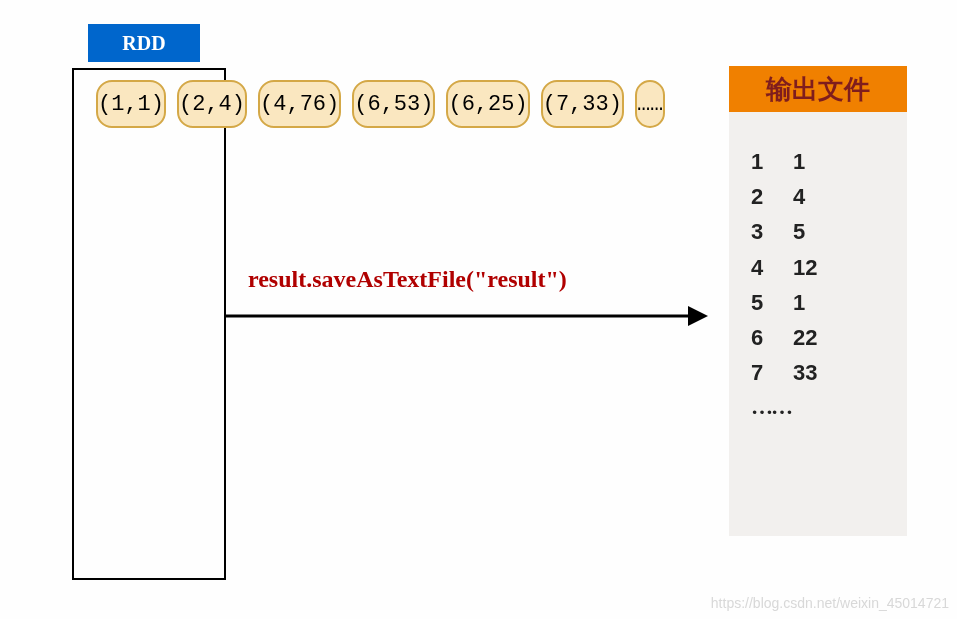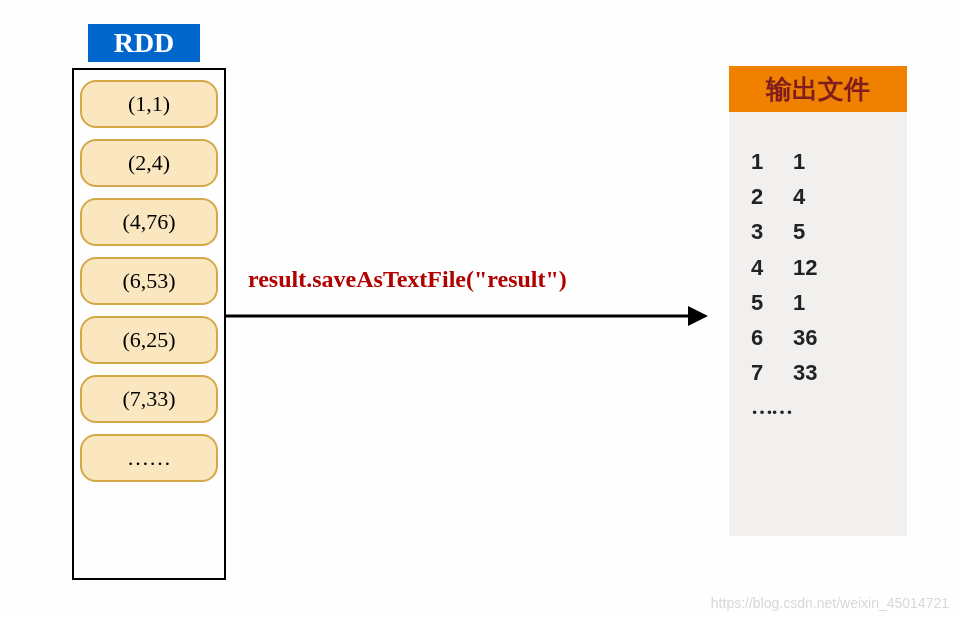--- a/index.html
+++ b/index.html
@@ -12,36 +12,37 @@
     }
     .rdd-header {
       position: absolute;
       left: 88px;
       top: 24px;
       width: 112px;
       height: 38px;
       background: #0066cc;
       color: #fff;
       font-weight: bold;
-      font-size: 28px;
+      font-size: 20px;
       display: flex;
       align-items: center;
       justify-content: center;
     }
     .rdd-container {
       position: absolute;
       left: 72px;
       top: 68px;
       width: 154px;
       height: 512px;
       border: 2.5px solid #000;
-      padding: 10px 6px;
+      padding: 10px 22px;
       display: flex;
-      flex-direction: column;
+      flex-direction: row;
       gap: 11px;
+      font-family: Liberation Mono, monospace;
     }
     .rdd-item {
       width: 100%;
       height: 48px;
       background: #fae7c0;
       border: 2px solid #d4a847;
       border-radius: 16px;
       display: flex;
       align-items: center;
       justify-content: center;
@@ -154,21 +155,21 @@
   <div class="output-row">
     <span class="col1">4</span>
     <span class="col2">12</span>
   </div>
   <div class="output-row">
     <span class="col1">5</span>
     <span class="col2">1</span>
   </div>
   <div class="output-row">
     <span class="col1">6</span>
-    <span class="col2">36</span>
+    <span class="col2">22</span>
   </div>
   <div class="output-row">
     <span class="col1">7</span>
     <span class="col2">33</span>
   </div>
   <div class="output-ellipsis">……</div>
 </div>
 
 <div class="watermark">https://blog.csdn.net/weixin_45014721</div>
 

